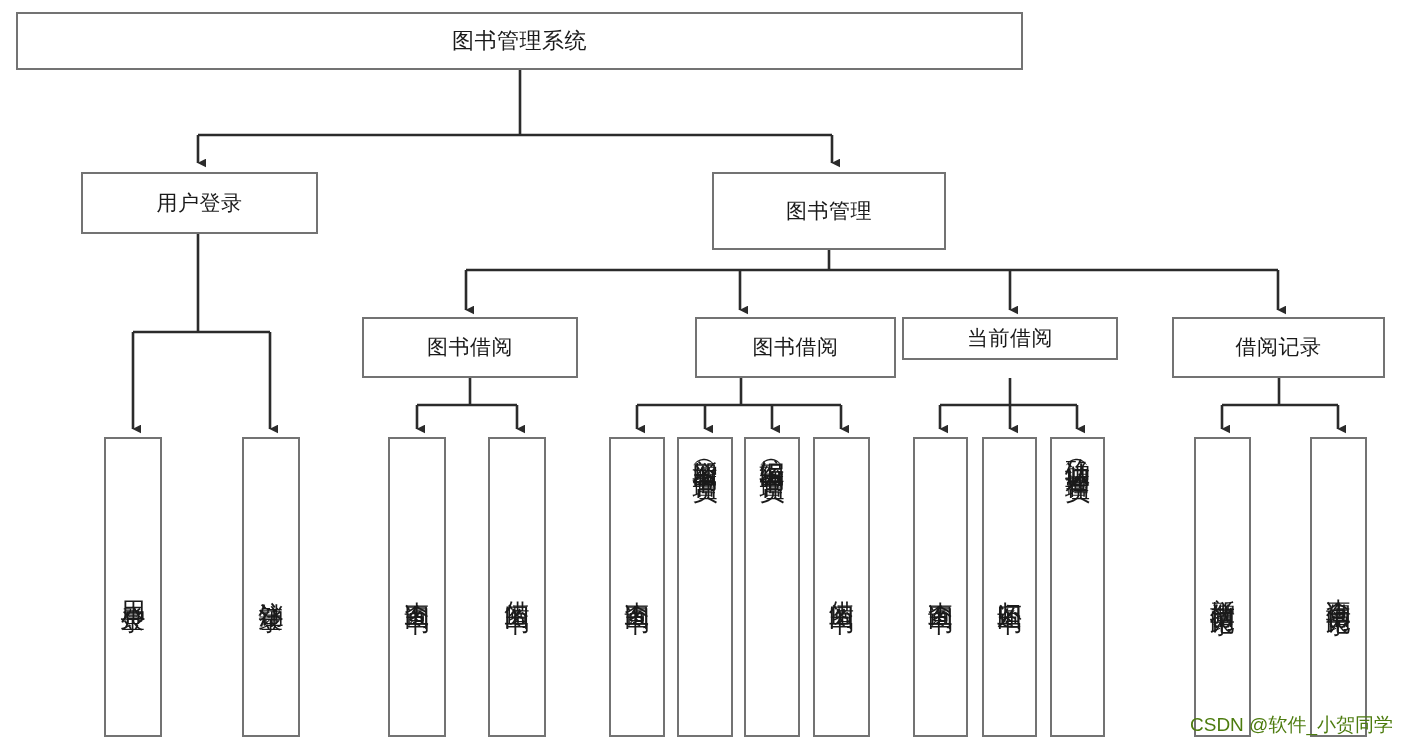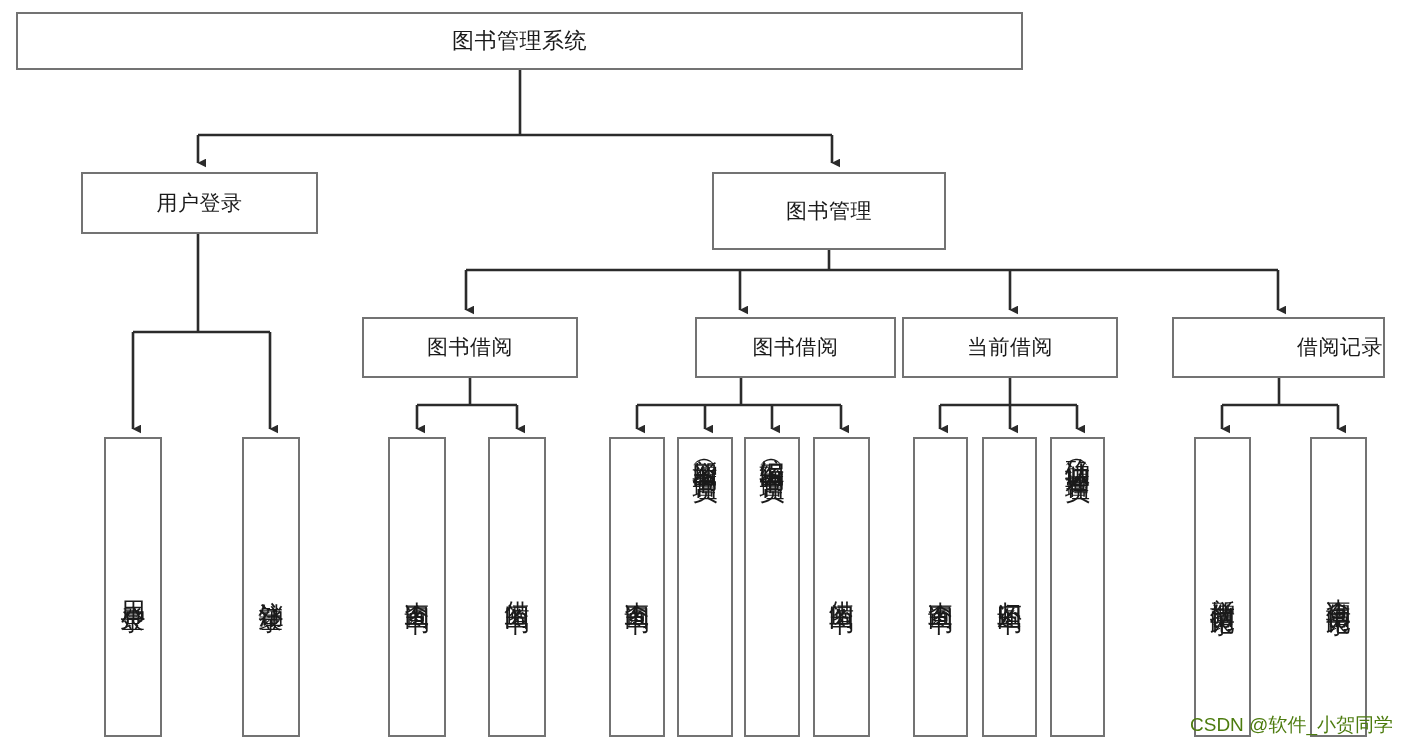--- a/index.html
+++ b/index.html
@@ -139,24 +139,24 @@
   <div class="node h" style="left:712px; top:172px; width:234px; height:78px;">
     <span class="label">图书管理</span>
   </div>
 
   <div class="node h" style="left:362px; top:317px; width:216px; height:61px;">
     <span class="label">图书借阅</span>
   </div>
   <div class="node h" style="left:662px; top:317px; width:201px; height:61px;margin-left:33px;">
     <span class="label">图书借阅</span>
   </div>
-  <div class="node h" style="left:902px; top:317px; width:216px; height:61px;">
+  <div class="node h" style="left:902px; top:317px; width:216px; height:43px;">
     <span class="label">当前借阅</span>
   </div>
-  <div class="node h" style="left:1172px; top:317px; width:213px; height:61px;justify-content:flex-end;">
+  <div class="node h" style="left:1172px; top:317px; width:213px; height:61px;">
     <span class="label">借阅记录</span>
   </div>
 
   <div class="node v mid" style="left:104px; top:437px; width:58px; height:300px;">
     <span class="label">用户登录</span>
   </div>
   <div class="node v mid" style="left:242px; top:437px; width:58px; height:300px;">
     <span class="label">注销登录</span>
   </div>
 

